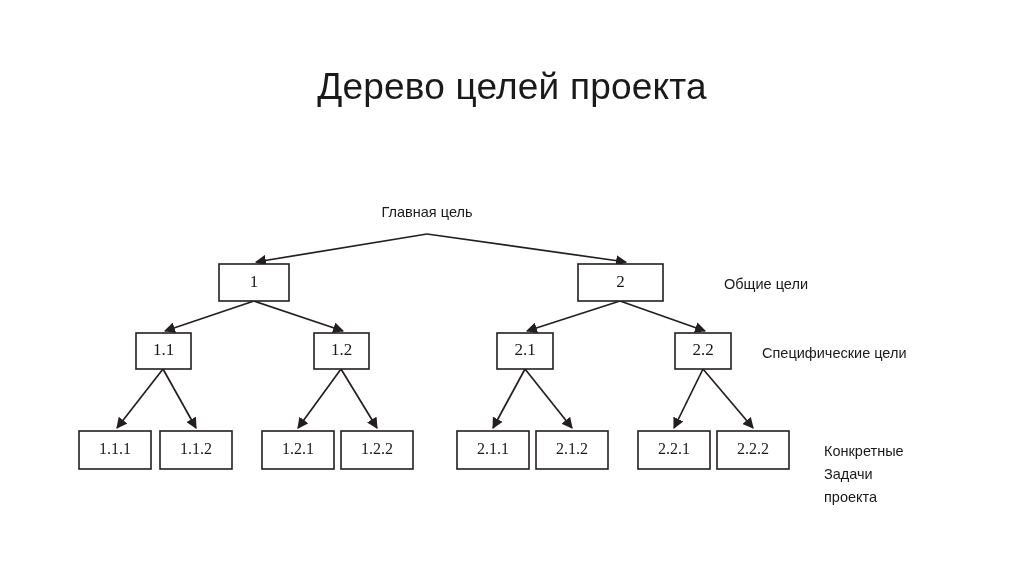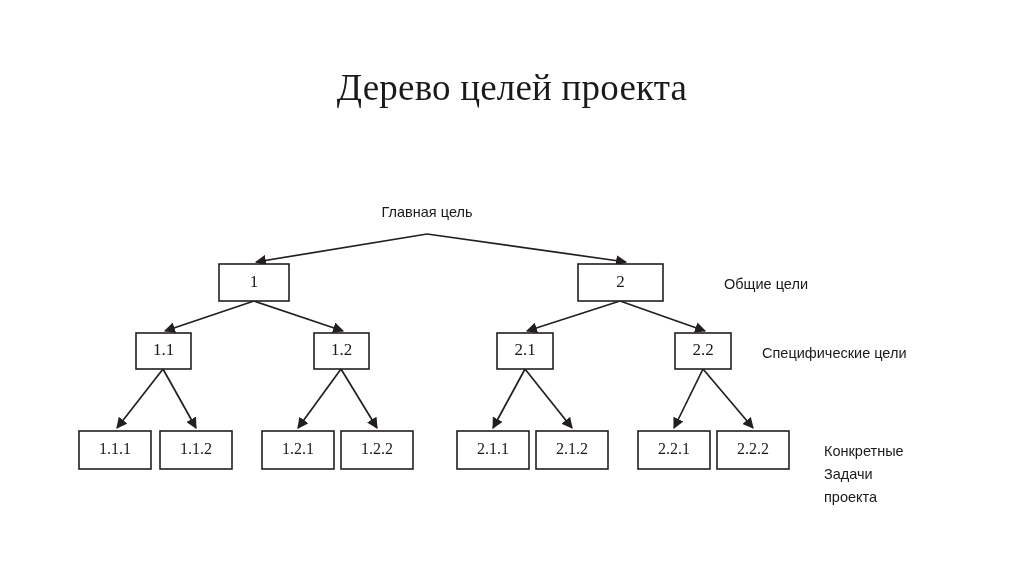--- a/index.html
+++ b/index.html
@@ -20,21 +20,21 @@
     width: 1024px;
     height: 574px;
     background: #ffffff;
   }
   #title {
     position: absolute;
     top: 66px;
     left: 0;
     width: 1024px;
     text-align: center;
-    font-family: Liberation Serif, serif;
+    font-family: Liberation Sans, sans-serif;
     font-size: 37px;
     font-weight: 400;
     letter-spacing: 0.2px;
     color: #1a1a1a;
     white-space: nowrap;
   }
   #diagram {
     position: absolute;
     top: 0;
     left: 0;

